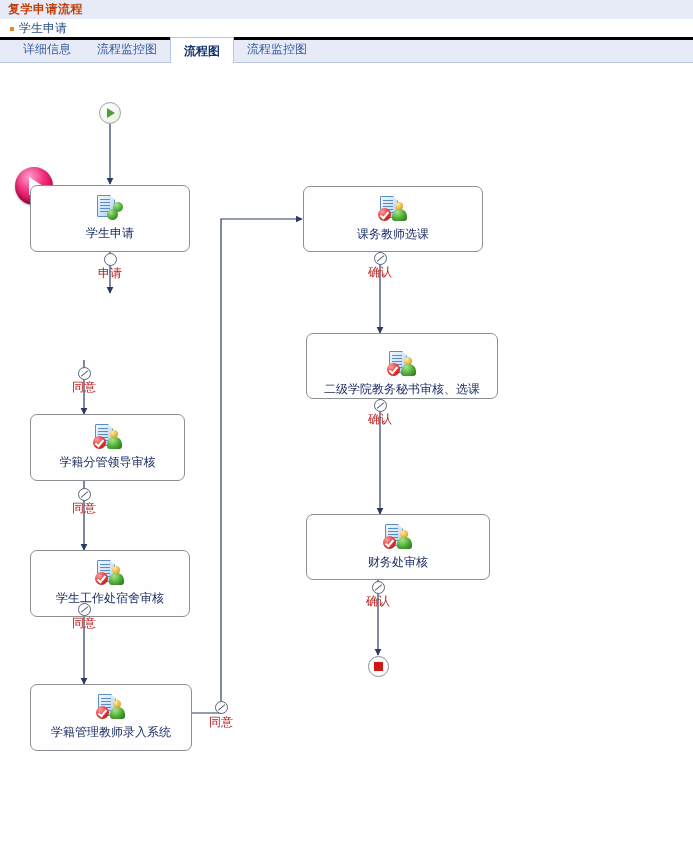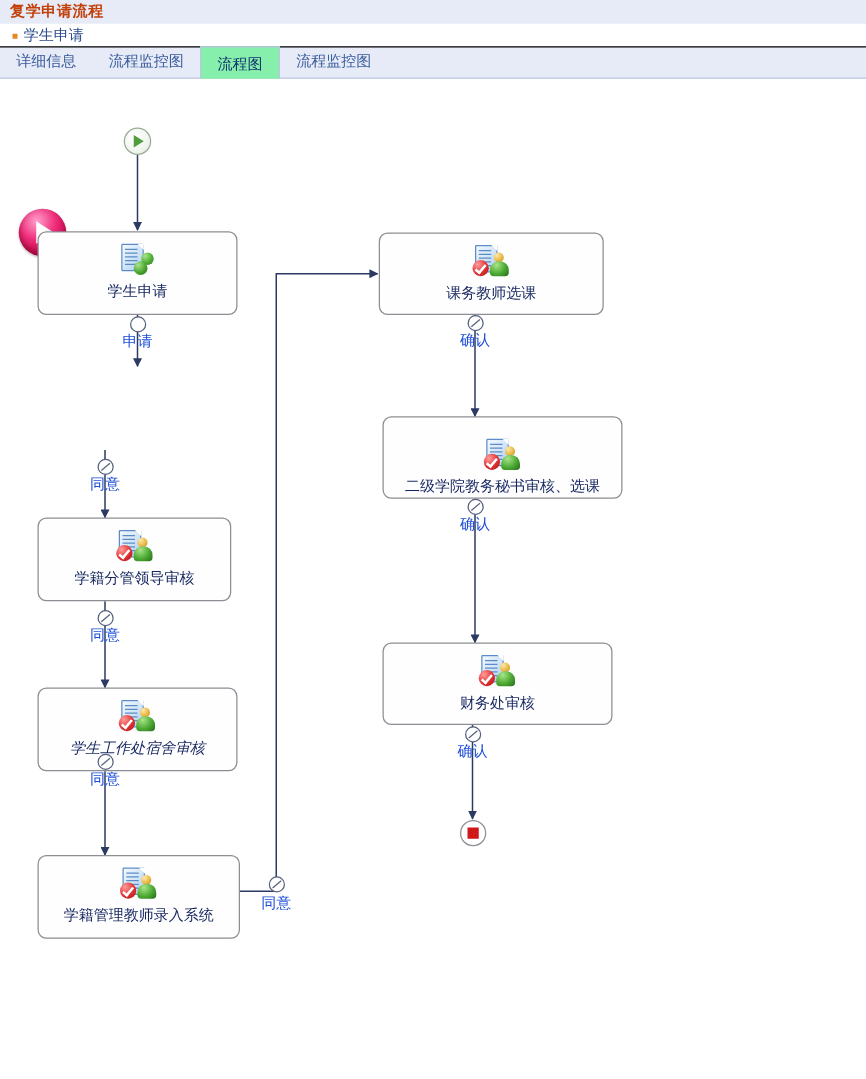--- a/index.html
+++ b/index.html
@@ -51,44 +51,45 @@
   }
   #breadcrumb-bar .crumb {
     font-size: 12px;
     color: #2a4b8d;
   }
 
   
   #tab-strip {
     height: 26px;
     background: #e6ebf7;
-    border-top: 1px solid #000000;
+    border-top: 3px solid #000000;
     border-bottom: 1px solid #b9c6df;
     display: flex;
     align-items: flex-end;
+    padding-left: 10px;
     box-sizing: border-box;
     position: relative;
   }
   .tab {
     height: 25px;
     line-height: 25px;
     padding: 0 13px;
     font-size: 12px;
     color: #3a5b9c;
     cursor: pointer;
     box-sizing: border-box;
     white-space: nowrap;
   }
   .tab.active {
-    background: #86efac;
+    background: #ffffff;
     border-left: 1px solid #b9c6df;
     border-right: 1px solid #b9c6df;
     border-top: 1px solid #b9c6df;
     color: #12336e;
-    font-weight: normal;
+    font-weight: bold;
     margin-bottom: -1px;
     height: 26px;
     line-height: 26px;
   }
 
   
   #flow-canvas {
     position: absolute;
     left: 0;
     top: 64px;
@@ -270,21 +271,21 @@
     content: "";
     position: absolute;
     left: 1px; top: 5px;
     width: 9px; height: 1px;
     background: #56617f;
     transform: rotate(-40deg);
   }
   .tr-label {
     position: absolute;
     font-size: 12px;
-    color: #1d4ed8;
+    color: #b91c1c;
     white-space: nowrap;
     text-align: center;
   }
 </style>
 </head>
 <body>
 
 <div id="page-header">
   <span class="title">复学申请流程</span>
 </div>
@@ -346,21 +347,21 @@
   <div class="node" style="left:30px; top:350px; width:155px; height:67px;">
     <span class="node-icon">
       <span class="doc"></span>
       <span class="person-head"></span>
       <span class="person-body"></span>
       <span class="check-badge"></span>
     </span>
     <span class="node-label">学籍分管领导审核</span>
   </div>
 
-  <div class="node" style="left:30px; top:486px; width:160px; height:67px;font-style:italic;">
+  <div class="node" style="left:30px; top:486px; width:160px; height:67px;">
     <span class="node-icon">
       <span class="doc"></span>
       <span class="person-head"></span>
       <span class="person-body"></span>
       <span class="check-badge"></span>
     </span>
     <span class="node-label">学生工作处宿舍审核</span>
   </div>
 
   <div class="node" style="left:30px; top:620px; width:162px; height:67px;">

